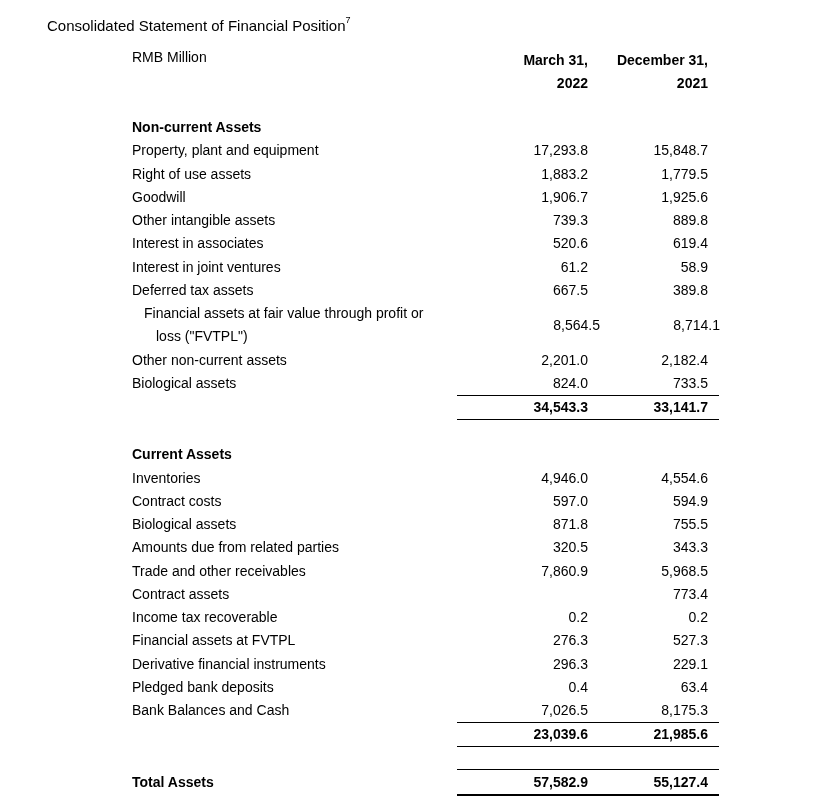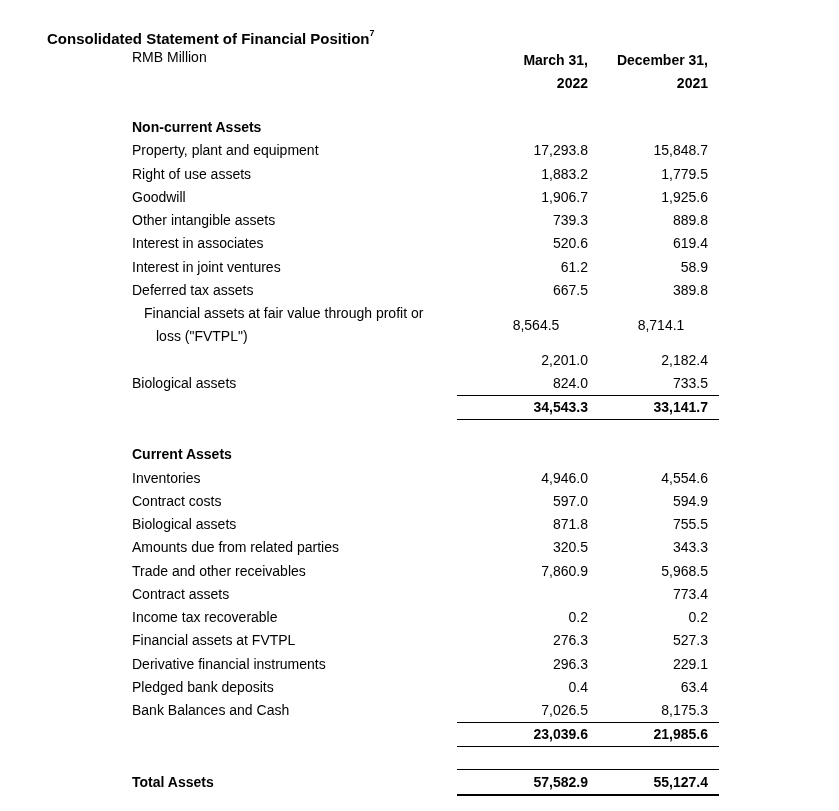--- a/index.html
+++ b/index.html
@@ -1,31 +1,31 @@
 <!DOCTYPE html>
 <html><head>
 <meta charset="utf-8">
 <style>
   html, body { margin:0; padding:0; background:#ffffff; }
   body { width:839px; height:811px; position:relative; overflow:hidden;
          font-family:"Liberation Sans", sans-serif; color:#000; }
-  .title { position:absolute; left:47px; top:30px; font-size:15px; font-weight:bold; white-space:nowrap; }
+  .title { position:absolute; left:47px; top:17px; font-size:15px; font-weight:normal; white-space:nowrap; }
   .title sup { font-size:9px; vertical-align:top; position:relative; top:-2px; }
   .unit { position:absolute; left:132px; top:49px; font-size:14px; }
   .colhead { position:absolute; top:49px; font-size:14px; font-weight:bold; text-align:right; line-height:23px; }
   .colhead.c1 { left:460px; width:128px; }
   .colhead.c2 { left:590px; width:118px; }
   .row { position:absolute; left:0; width:827px; height:23px; font-size:14px; line-height:23px;padding-left:12px; }
   .row .label { position:absolute; left:132px; white-space:nowrap; }
   .row .v1 { position:absolute; left:460px; width:128px; text-align:right; }
   .row .v2 { position:absolute; left:590px; width:118px; text-align:right; }
   .row.bold { font-weight:bold; }
   .row.tall { height:46px;margin-left:12px; }
   .row.tall .label { line-height:23px; }
-  .row.tall .v1, .row.tall .v2 { top:12px;text-align:center; }
+  .row.tall .v1, .row.tall .v2 { top:12px; }
   .indent { padding-left:12px; }
   .line { position:absolute; height:1px; background:#000; }
   .line.thick { height:2px; }
 </style>
 </head>
 <body>
 
 <div class="title"><span>Consolidated Statement of Financial Position</span><sup>7</sup></div>
 
 <div class="unit">RMB Million</div>
@@ -80,20 +80,21 @@
 </div>
 <div class="row tall" style="top:302px">
   <span class="label">
     <div>Financial assets at fair value through profit or</div>
     <div class="indent">loss ("FVTPL")</div>
   </span>
   <span class="v1">8,564.5</span>
   <span class="v2">8,714.1</span>
 </div>
 <div class="row" style="top:349px">
+  <span class="label">Other non-current assets</span>
   <span class="v1">2,201.0</span>
   <span class="v2">2,182.4</span>
 </div>
 <div class="row" style="top:372px">
   <span class="label">Biological assets</span>
   <span class="v1">824.0</span>
   <span class="v2">733.5</span>
 </div>
 
 <div class="line" style="left:457px; width:262px; top:395px"></div>

